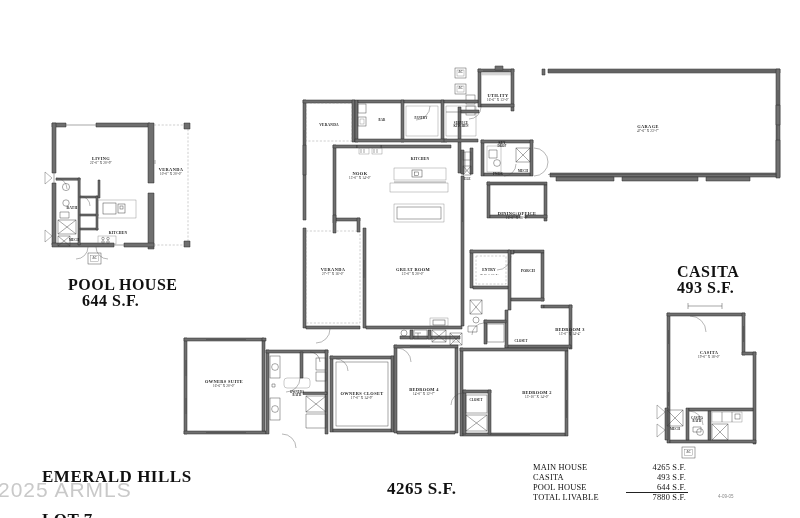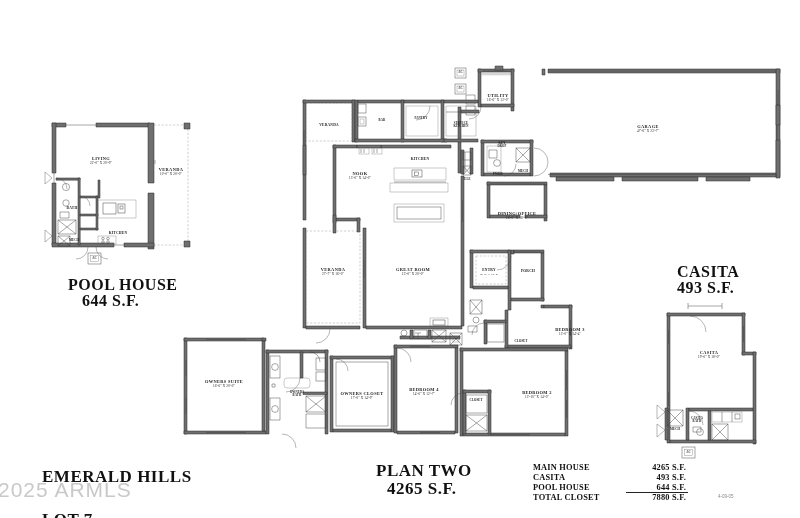--- a/index.html
+++ b/index.html
@@ -33,21 +33,21 @@
     color: #111;
     white-space: nowrap;
   }
   .t-20 { font-size: 17px; }
   .t-18 { font-size: 16px; }
 
   .legend {
     position: absolute;
     font-family: "Liberation Serif", serif;
     font-size: 8.4px;
-    font-weight: bold;
+    font-weight: normal;
     letter-spacing: 0.2px;
     color: #111;
     white-space: nowrap;
   }
   .legend .num {
     position: absolute;
     text-align: right;
     width: 58px;
   }
 
@@ -563,42 +563,41 @@
     <span class="nm">OWNERS CLOSET</span>
     <span class="dm">17'-0" X 14'-9"</span>
   </div>
 
   <div class="title-big t-18" style="left:68px; top:276px;">POOL HOUSE</div>
   <div class="title-big t-18" style="left:82px; top:292px;">644 S.F.</div>
 
   <div class="title-big t-18" style="left:677px; top:263px;">CASITA</div>
   <div class="title-big t-18" style="left:677px; top:279px;">493 S.F.</div>
 
-  <div class="title-big t-20" style="left:376px; top:461px;">PLAN TWO</div>
   <div class="title-big t-20" style="left:387px; top:479px;">4265 S.F.</div>
 
   <div class="title-big t-20" style="left:42px; top:481px;margin-top:29px;">LOT 7</div>
   <div class="title-big t-20" style="left:42px; top:467px;">EMERALD HILLS</div>
 
   <div>
     <div class="legend" style="left:533px; top:463px;">
       <span>MAIN HOUSE</span>
       <span class="num" style="left:95px; top:0;">4265 S.F.</span>
     </div>
     <div class="legend" style="left:533px; top:473px;">
       <span>CASITA</span>
       <span class="num" style="left:95px; top:0;">493 S.F.</span>
     </div>
     <div class="legend" style="left:533px; top:483px;">
       <span>POOL HOUSE</span>
       <span class="num" style="left:95px; top:0;">644 S.F.</span>
     </div>
     <div class="legend-rule" style="left:626px; top:492px; width:62px;"></div>
     <div class="legend" style="left:533px; top:493px;">
-      <span>TOTAL CLOSET</span>
+      <span>TOTAL LIVABLE</span>
       <span class="num" style="left:95px; top:0;">7880 S.F.</span>
     </div>
   </div>
 
   <div class="wm" style="left:-2px; top:478px;">2025 ARMLS</div>
   <div class="drawno" style="left:718px; top:494px;">4-09-05</div>
 
 </div>
 
 </body></html>

